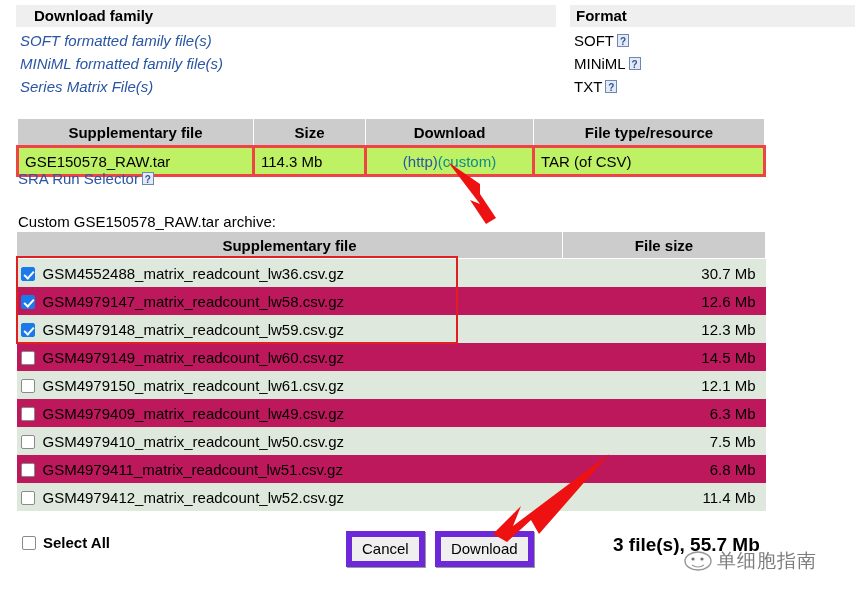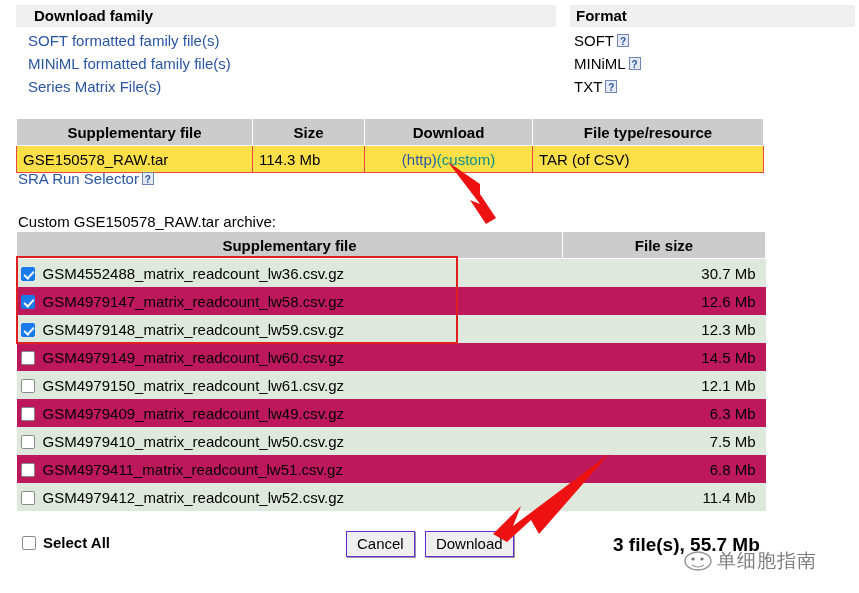--- a/index.html
+++ b/index.html
@@ -10,38 +10,38 @@
   }
   .wrap{position:relative;width:859px;height:593px;}
 
   
   .famhead{position:absolute;left:16px;top:5px;width:540px;height:22px;
     background:#efefef;font-weight:bold;font-size:15px;line-height:22px;
     padding-left:18px;box-sizing:border-box;}
   .fmthead{position:absolute;left:570px;top:5px;width:285px;height:22px;
     background:#efefef;font-weight:bold;font-size:15px;line-height:22px;
     padding-left:6px;box-sizing:border-box;}
-  .famlinks{position:absolute;left:28px;top:29px;width:540px;}
+  .famlinks{position:absolute;left:20px;top:29px;width:540px;font-style:italic;}
   .famlinks a{display:block;color:#2a55a3;text-decoration:none;font-size:15px;
     line-height:23px;}
   .fmtvals{position:absolute;left:574px;top:29px;width:280px;}
   .fmtvals .fv{display:block;font-size:15px;line-height:23px;color:#000;}
 
   .qmark{display:inline-block;width:12px;height:13px;border:1px solid #6f86b5;
     background:#e4e9f2;color:#2a55a3;font-size:10px;line-height:13px;
     text-align:center;font-weight:bold;vertical-align:1px;box-sizing:border-box;
     margin-left:3px;}
 
   
   .suptbl{position:absolute;left:16px;top:118px;width:747px;
     border-collapse:collapse;table-layout:fixed;}
   .suptbl th{background:#cccccc;font-weight:bold;font-size:15px;height:24px;
     text-align:center;border:1px solid #ffffff;padding:1px 4px;}
-  .suptbl td{background:#fde047;font-size:15px;height:24px;padding:1px 6px;
-    border:1px solid #ef4444;}
+  .suptbl td{background:#bef264;font-size:15px;height:24px;padding:1px 6px;
+    border:3px solid #ef4444;}
   .suptbl td.c{text-align:center;}
   .lnk-http{color:#2a55a3;text-decoration:none;}
   .lnk-custom{color:#0b8c8c;text-decoration:none;}
 
   .sra{position:absolute;left:18px;top:170px;font-size:15px;}
   .sra a{color:#2a55a3;text-decoration:none;}
 
   
   .customlbl{position:absolute;left:18px;top:213px;font-size:15px;}
 
@@ -63,21 +63,21 @@
 
   
   .redbox{position:absolute;left:16px;top:256px;width:442px;height:88px;
     border:2px solid #e02020;box-sizing:border-box;pointer-events:none;}
 
   
   .selall{position:absolute;left:22px;top:534px;font-weight:bold;font-size:15px;}
   .selall .cb{margin-right:7px;}
   .btns{position:absolute;left:346px;top:531px;}
   .btn{display:inline-block;font-size:15px;font-family:"Liberation Sans",sans-serif;
-    background:#efefef;border:1px solid #6d28d9;padding:3px 10px 4px;
+    background:#efefef;border:6px solid #6d28d9;padding:3px 10px 4px;
     box-shadow:1px 1px 0 #9a9a9a;color:#000;margin-right:6px;cursor:pointer;}
   .total{position:absolute;left:613px;top:534px;font-weight:bold;font-size:19px;
     white-space:nowrap;}
 
   
   .arrow{position:absolute;pointer-events:none;}
   #arrow1{left:440px;top:158px;}
   #arrow2{left:487px;top:450px;}
 
   

